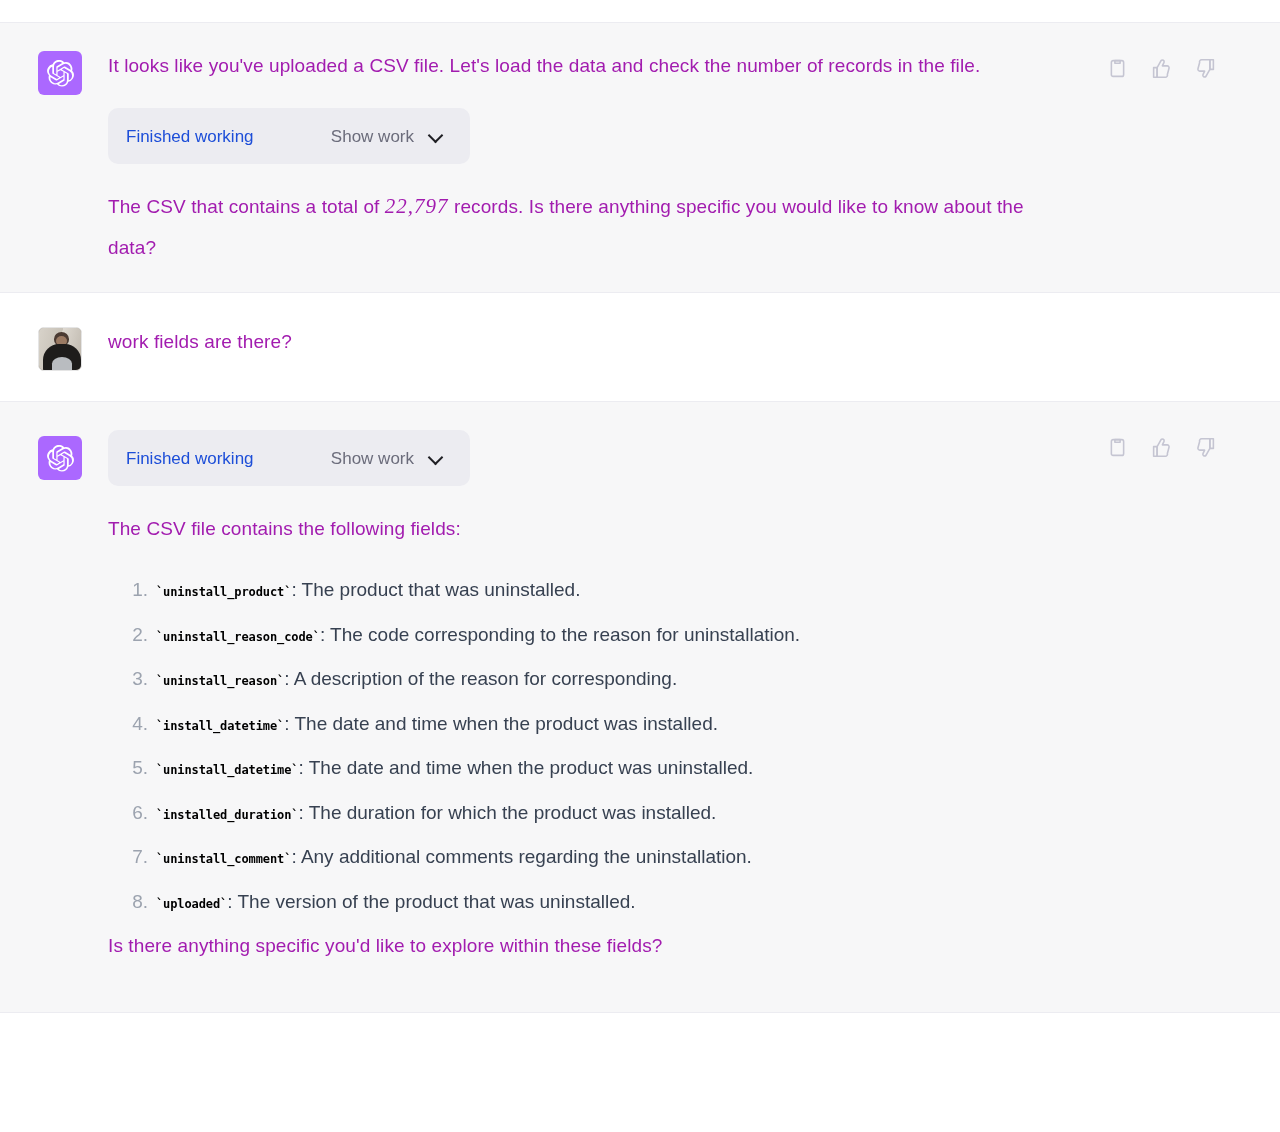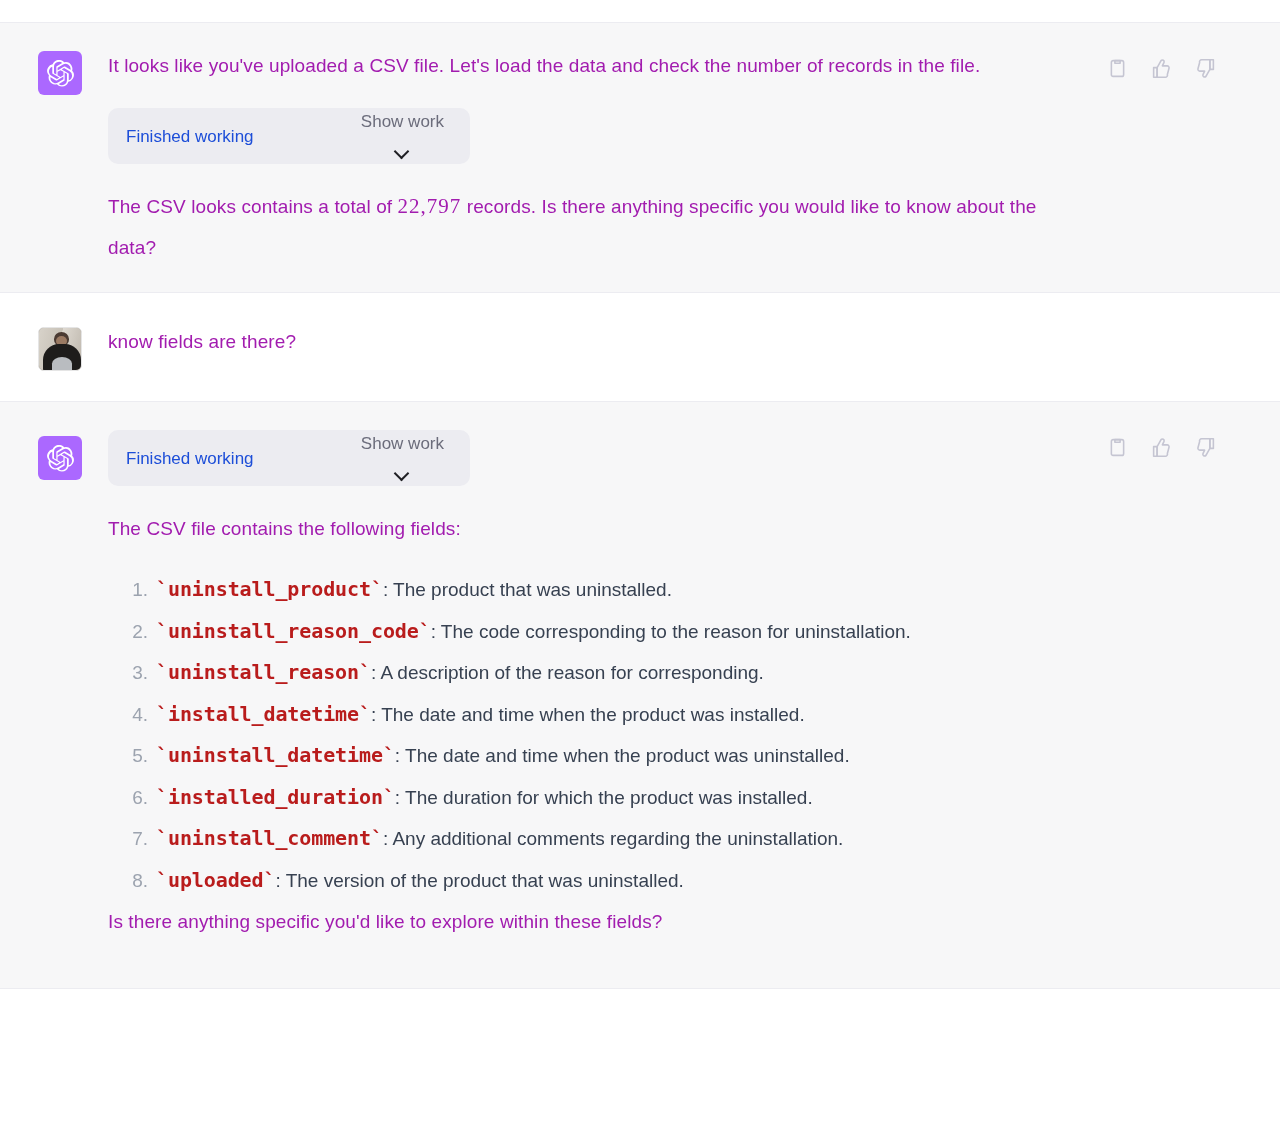--- a/index.html
+++ b/index.html
@@ -136,20 +136,21 @@
     color: #a21caf;
     letter-spacing: 0.1px;
   }
   p.para + .tool-block { margin-top: 22px; }
   .tool-block + p.para { margin-top: 22px; }
 
   .num {
     font-family: "Liberation Serif", serif;
     font-size: 21px;
     letter-spacing: 1px;
+    font-style: italic;
   }
 
   .tool-block {
     display: inline-flex;
     align-items: center;
     background: #ececf1;
     border-radius: 10px;
     height: 56px;
     padding: 0 26px 0 18px;
     width: 362px;
@@ -160,21 +161,20 @@
     line-height: 1;
   }
   .tool-action {
     margin-left: auto;
     display: inline-flex;
     align-items: center;
     gap: 14px;
     color: #6b6c7b;
     font-size: 17px;
     line-height: 1;
-    flex-direction: column;
   }
   .chev {
     display: inline-block;
     width: 16px;
     height: 16px;
     position: relative;
   }
   .chev::after {
     content: "";
     position: absolute;
@@ -206,22 +206,22 @@
     left: -36px;
     width: 28px;
     text-align: right;
     color: #9ca3af;
     font-size: 19px;
     font-family: "Liberation Sans", sans-serif;
   }
   code.f {
     font-family: "DejaVu Sans Mono", monospace;
     font-weight: bold;
-    font-size: 20px;
-    color: #b91c1c;
+    font-size: 12px;
+    color: #000000;
     letter-spacing: -0.1px;
   }
 
   .closing { margin-top: 30px; }
 
   .actions {
     position: absolute;
     right: 62px;
     top: 32px;
     display: flex;
@@ -258,21 +258,21 @@
         <p class="para">It looks like you've uploaded a CSV file. Let's load the data and check the number of records in the file.</p>
 
         <div class="tool-block">
           <span class="tool-status">Finished working</span>
           <span class="tool-action">
             <span>Show work</span>
             <span class="chev"></span>
           </span>
         </div>
 
-        <p class="para"><span>The CSV looks contains a total of </span><span class="num">22,797</span><span> records. Is there anything specific you would like to know about the data?</span></p>
+        <p class="para"><span>The CSV that contains a total of </span><span class="num">22,797</span><span> records. Is there anything specific you would like to know about the data?</span></p>
       </div>
 
       <div class="actions">
         <span class="act">
           <svg width="21" height="21" viewBox="0 0 24 24" fill="none" stroke="currentColor" stroke-width="1.8" stroke-linecap="round" stroke-linejoin="round">
               <rect x="5" y="3" width="14" height="18" rx="2"></rect>
               <path d="M9 3h6v3H9z"></path>
             </svg>
         </span>
         <span class="act">
@@ -299,21 +299,21 @@
         <div class="avatar avatar-user">
           <span class="photo-bg"></span>
           <span class="photo-wall"></span>
           <span class="photo-head"></span>
           <span class="photo-face"></span>
           <span class="photo-body"></span>
           <span class="photo-shirt"></span>
         </div>
       </div>
       <div class="body-col">
-        <p class="para">know fields are there?</p>
+        <p class="para">work fields are there?</p>
       </div>
     </div>
   </div>
 
   <div class="msg assistant">
     <div class="msg-inner" style="padding:28px 0 46px 0;">
       <div class="avatar-col">
         <div class="avatar avatar-gpt">
           <svg width="27" height="27" viewBox="0 0 24 24" aria-hidden="true">
             <path fill="#ffffff" d="M22.28 9.82a5.98 5.98 0 0 0-.52-4.91 6.05 6.05 0 0 0-6.5-2.9A6.07 6.07 0 0 0 4.98 3.8a5.98 5.98 0 0 0-4 2.9 6.05 6.05 0 0 0 .75 7.1 5.98 5.98 0 0 0 .51 4.91 6.05 6.05 0 0 0 6.5 2.9 5.98 5.98 0 0 0 4.51 2.01 6.05 6.05 0 0 0 5.78-4.19 5.99 5.99 0 0 0 4-2.9 6.06 6.06 0 0 0-.75-7.1Zm-9.02 12.6a4.48 4.48 0 0 1-2.88-1.04l.14-.08 4.78-2.76a.79.79 0 0 0 .39-.68v-6.74l2.02 1.17a.07.07 0 0 1 .04.06v5.58a4.5 4.5 0 0 1-4.5 4.49ZM3.6 18.29a4.47 4.47 0 0 1-.54-3.01l.14.09 4.79 2.76a.78.78 0 0 0 .78 0l5.84-3.37v2.33a.08.08 0 0 1-.03.06L9.73 19.95a4.5 4.5 0 0 1-6.14-1.64ZM2.34 7.9a4.48 4.48 0 0 1 2.35-1.97v5.68a.77.77 0 0 0 .38.67l5.82 3.36-2.02 1.17a.07.07 0 0 1-.07 0L3.97 14.03A4.5 4.5 0 0 1 2.34 7.9Zm16.6 3.86-5.84-3.4L15.12 7.2a.07.07 0 0 1 .07 0l4.83 2.79a4.49 4.49 0 0 1-.68 8.1v-5.68a.79.79 0 0 0-.4-.65Zm2.01-3.02-.14-.09-4.78-2.79a.78.78 0 0 0-.79 0L9.4 9.23V6.9a.07.07 0 0 1 .03-.06l4.83-2.79a4.49 4.49 0 0 1 6.67 4.65ZM8.3 12.87l-2.02-1.17a.08.08 0 0 1-.04-.06V6.07a4.49 4.49 0 0 1 7.36-3.45l-.14.08L8.68 5.46a.79.79 0 0 0-.39.68v6.73Zm1.1-2.36 2.6-1.5 2.61 1.5v3l-2.6 1.5-2.61-1.5v-3Z"></path>

